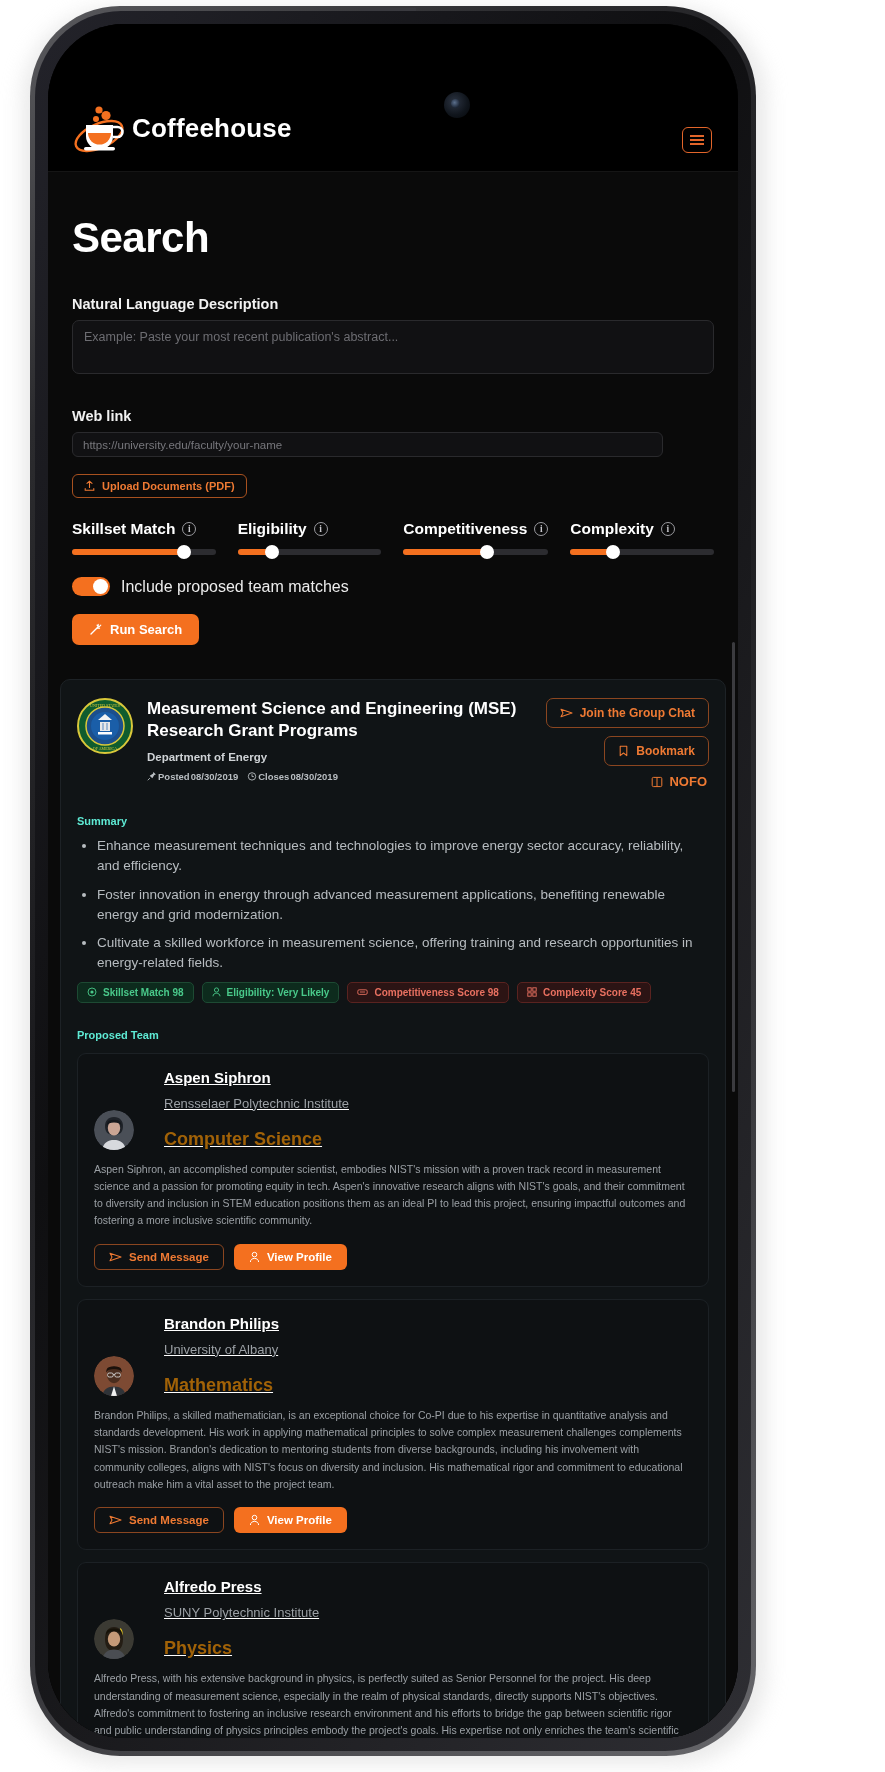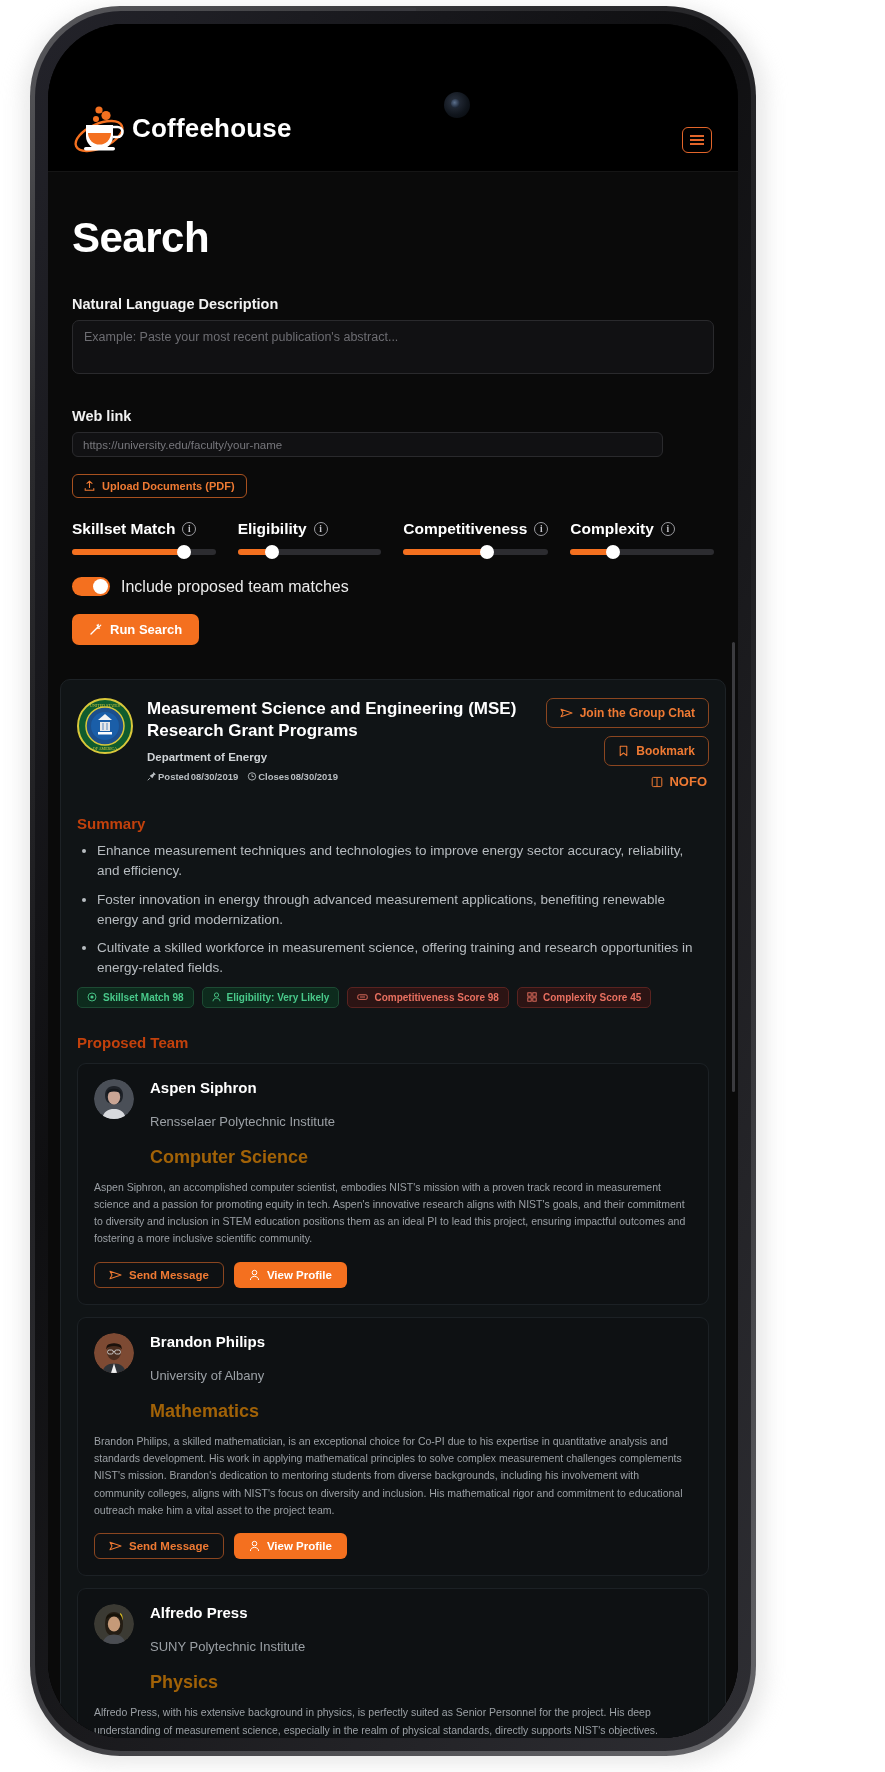--- a/index.html
+++ b/index.html
@@ -152,41 +152,41 @@
   .dates { margin-top: 8px; display: flex; align-items: center; gap: 1px; font-size: 9.5px; font-weight: 700; color: #b9bec2; }
   .dates .sep { width: 7px; }
   .card-actions { display: flex; flex-direction: column; align-items: flex-end; gap: 8px; flex: 0 0 auto; }
   .ghost-btn {
     display: inline-flex; align-items: center; gap: 7px;
     border: 1px solid #8b4620; border-radius: 7px; padding: 7px 13px;
     color: #ef7a33; font-size: 12px; font-weight: 600;
   }
   .nofo-btn { display: inline-flex; align-items: center; gap: 6px; color: #ef7a33; font-size: 13px; font-weight: 600; padding-right: 2px; }
 
-  .section-head { margin-top: 26px; font-size: 15px; font-weight: 700; color: #c2410c; }
+  .section-head { margin-top: 26px; font-size: 11px; font-weight: 700; color: #5eead4; }
   .bullets { margin-top: 9px; padding-left: 20px; }
   .bullets li { font-size: 13.5px; line-height: 1.5; color: #b7bcc0; margin-bottom: 8px; }
 
   .badges { margin-top: 8px; display: flex; gap: 8px; flex-wrap: wrap; }
   .badge {
     display: inline-flex; align-items: center; gap: 6px; border-radius: 5px;
     padding: 4px 9px; font-size: 10px; font-weight: 700; border: 1px solid; justify-content: space-between;
   }
   .badge.green { background: #0d2b1d; border-color: #1d4a33; color: #49c98a; }
   .badge.red   { background: #2c1414; border-color: #5a2320; color: #e87060; }
 
   
   .team-card {
     margin-top: 12px; background: #0e1113; border: 1px solid #1c2125;
     border-radius: 9px; padding: 15px 16px 16px 16px;
   }
-  .person-head { display: flex; gap: 16px; align-items: flex-start; }
+  .person-head { display: flex; gap: 30px; align-items: flex-end; text-decoration: underline; }
   .avatar { width: 40px; height: 40px; border-radius: 50%; flex: 0 0 40px; overflow:hidden; position: relative; }
   .person-name { font-size: 15px; font-weight: 700; color: #fff; }
-  .person-org { font-size: 13px; color: #9ba0a5; margin-top: 18px; }
+  .person-org { font-size: 13px; color: #9ba0a5; margin-top: 10px; }
   .person-dept { font-size: 18px; font-weight: 700; color: #a16207; margin-top: 18px; }
   .person-bio { margin-top: 11px; font-size: 10.5px; line-height: 1.65; color: #9ba0a5; }
   .person-actions { margin-top: 14px; display: flex; gap: 10px; }
   .btn-send {
     display: inline-flex; align-items: center; gap: 7px; border: 1px solid #8b4620;
     border-radius: 6px; padding: 6px 14px; color: #ef7a33; font-size: 11.5px; font-weight: 700;
   }
   .btn-view {
     display: inline-flex; align-items: center; gap: 7px; background: #f4701f;
     border-radius: 6px; padding: 6px 15px; color: #fff; font-size: 11.5px; font-weight: 700;

